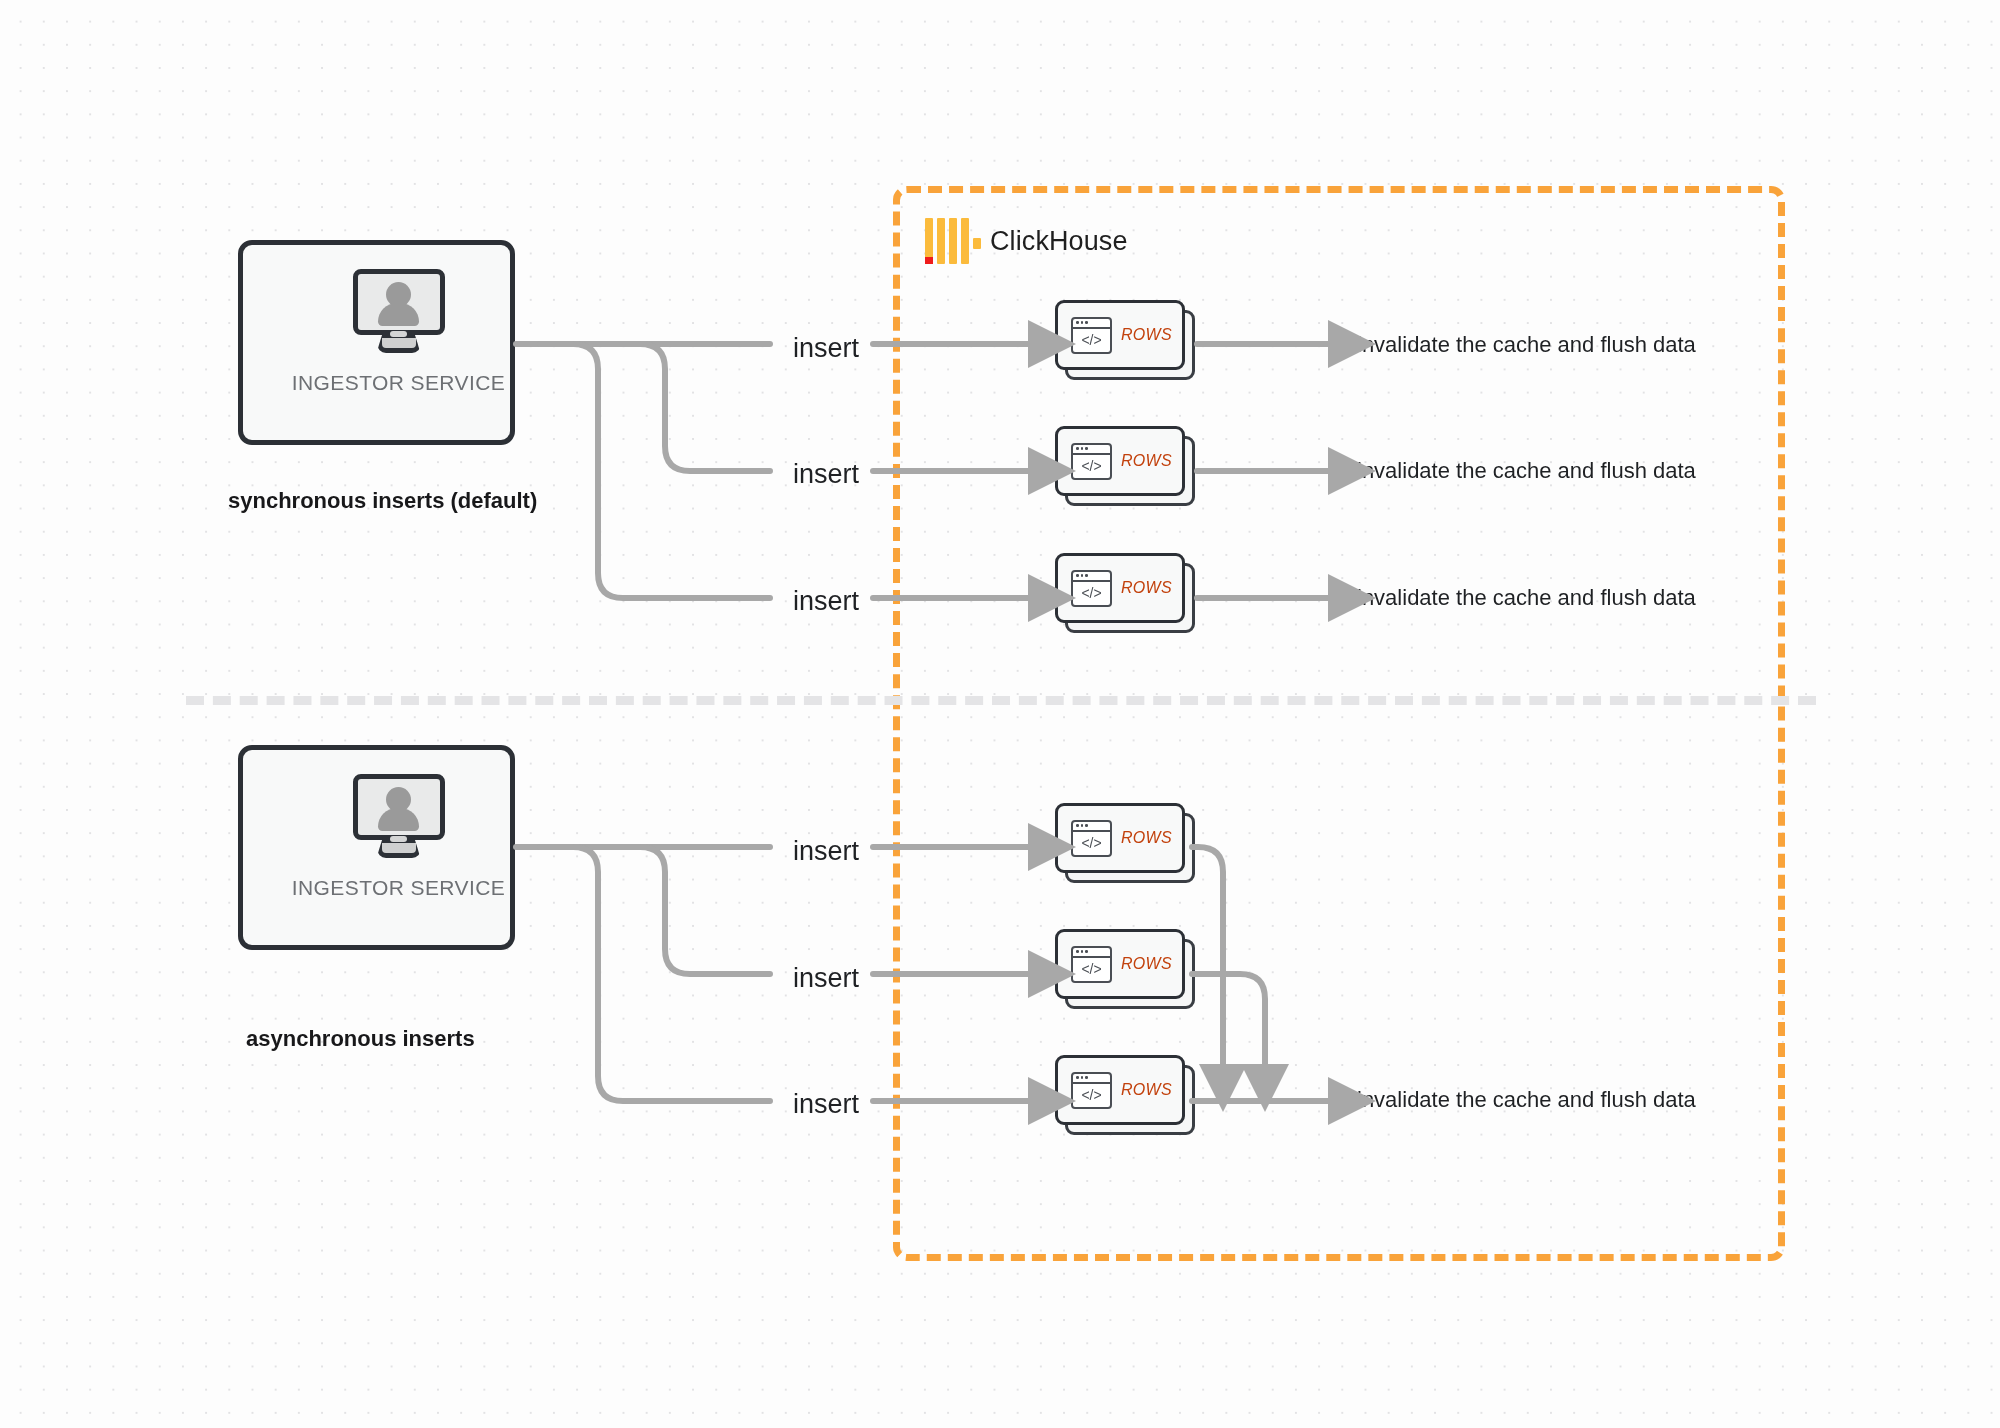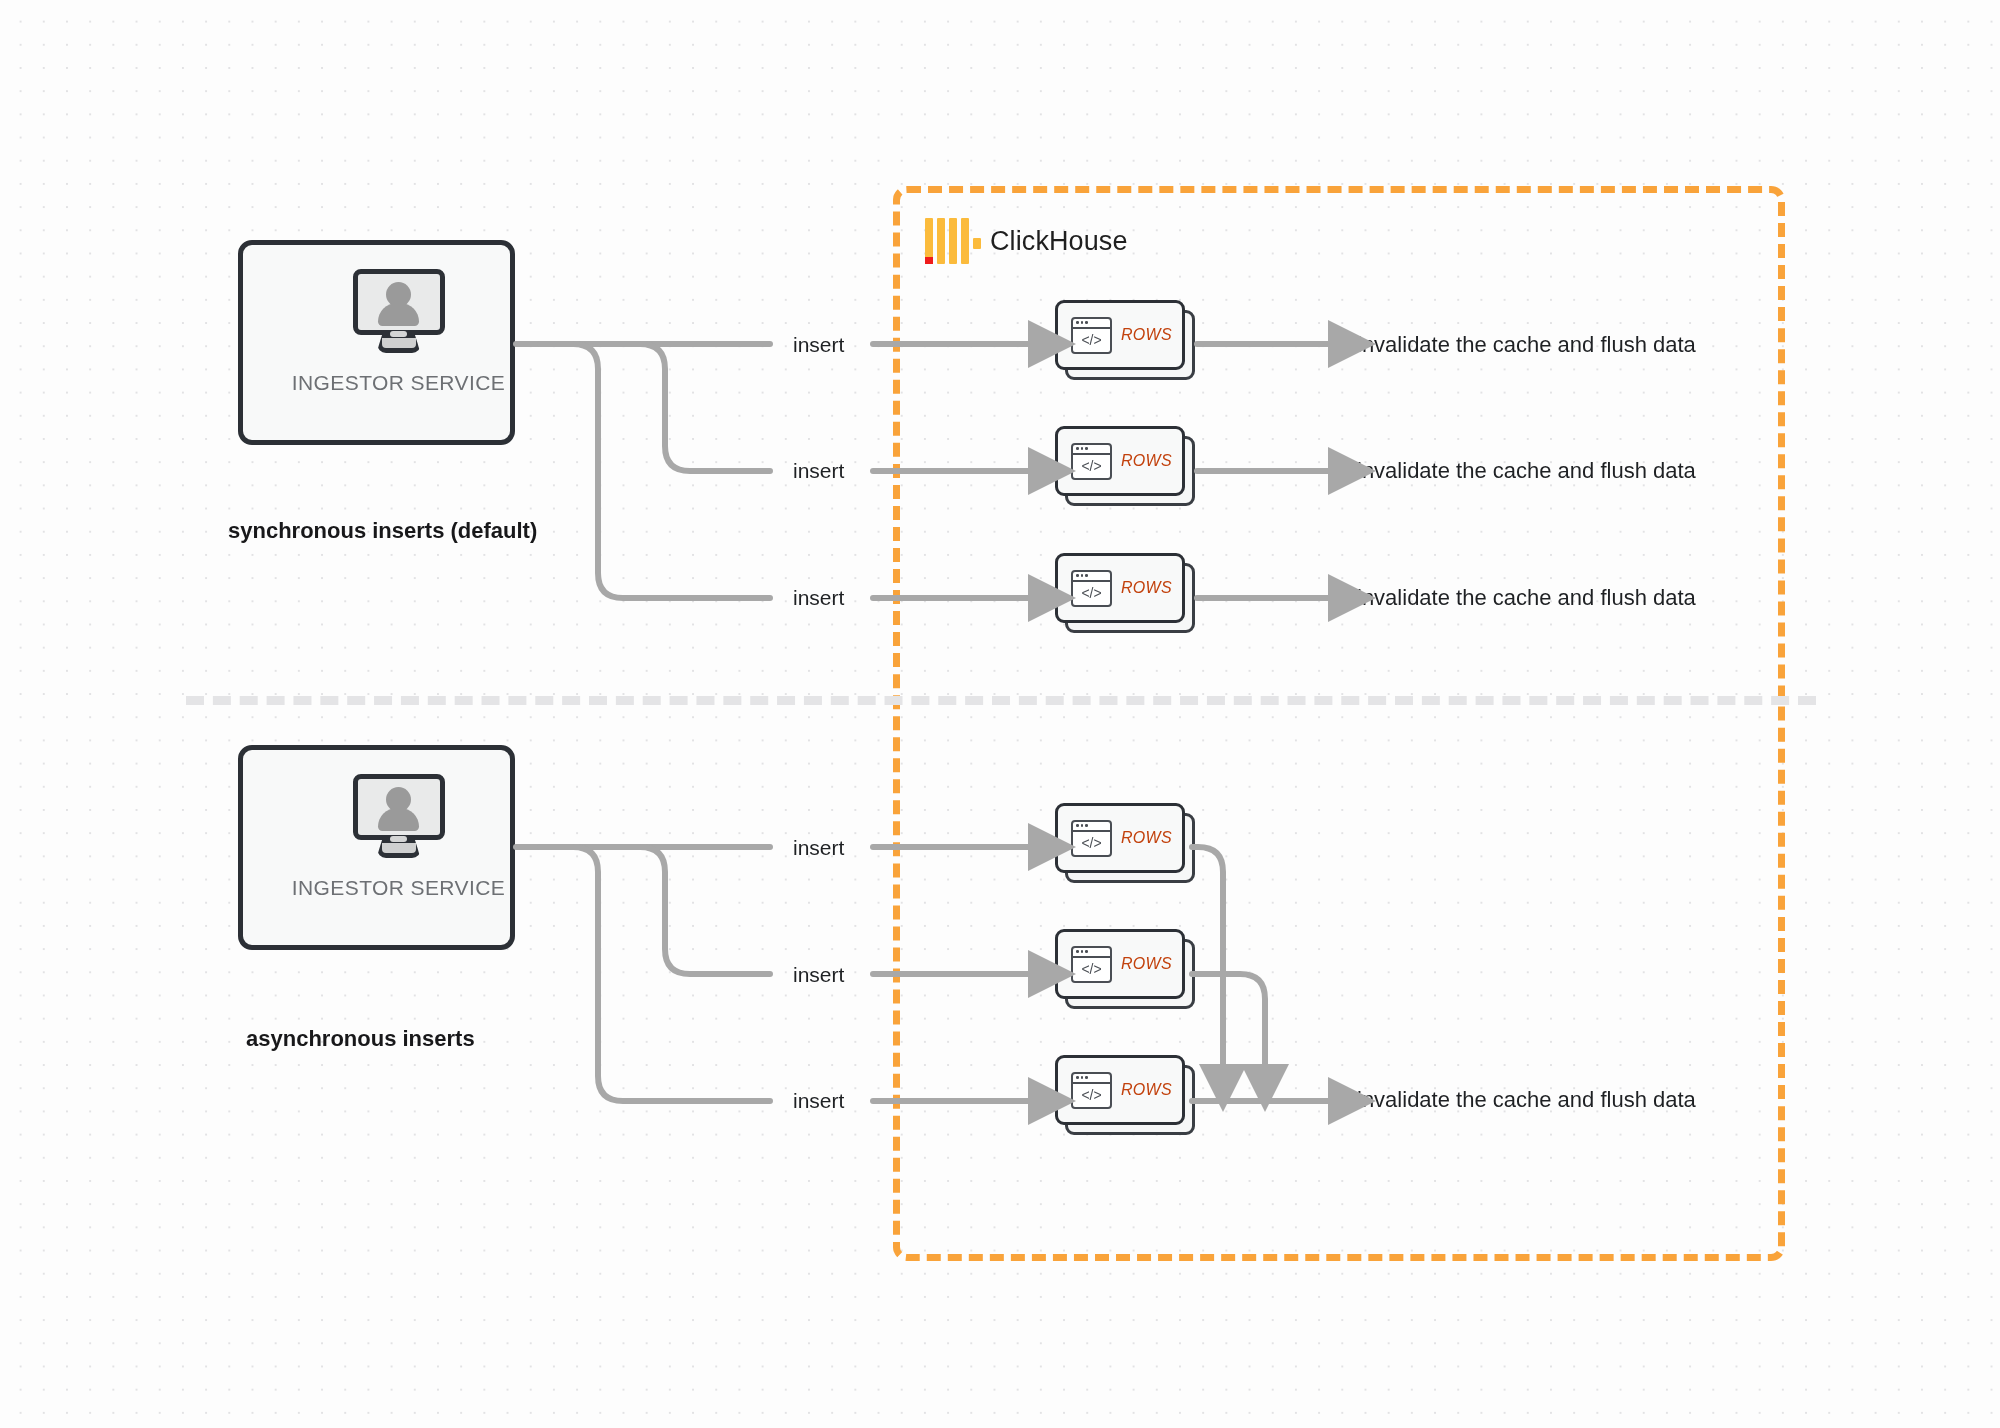--- a/index.html
+++ b/index.html
@@ -173,21 +173,21 @@
   }
 
   
   .section-caption {
     position: absolute;
     font-size: 22px;
     font-weight: bold;
     color: #18181a;
     white-space: nowrap;
   }
-  .section-caption.sync { left: 228px; top: 518px; }
+  .section-caption.sync { left: 228px; top: 488px; }
   .section-caption.async { left: 246px; top: 1026px; }
 
   
   .rows-card-wrap {
     position: absolute;
     width: 145px;
     height: 82px;
   }
   .rows-card-wrap .shadow-card {
     position: absolute;
@@ -259,21 +259,21 @@
   .rows-text {
     font-size: 16px;
     font-style: italic;
     color: #c2410c;
     letter-spacing: 0.3px;
   }
 
   
   .edge-label {
     position: absolute;
-    font-size: 21px;
+    font-size: 27px;
     color: #1f2124;
     white-space: nowrap;
   }
   .outcome-label {
     position: absolute;
     font-size: 22px;
     color: #1f2124;
     white-space: nowrap;
     text-align: right;
   }

